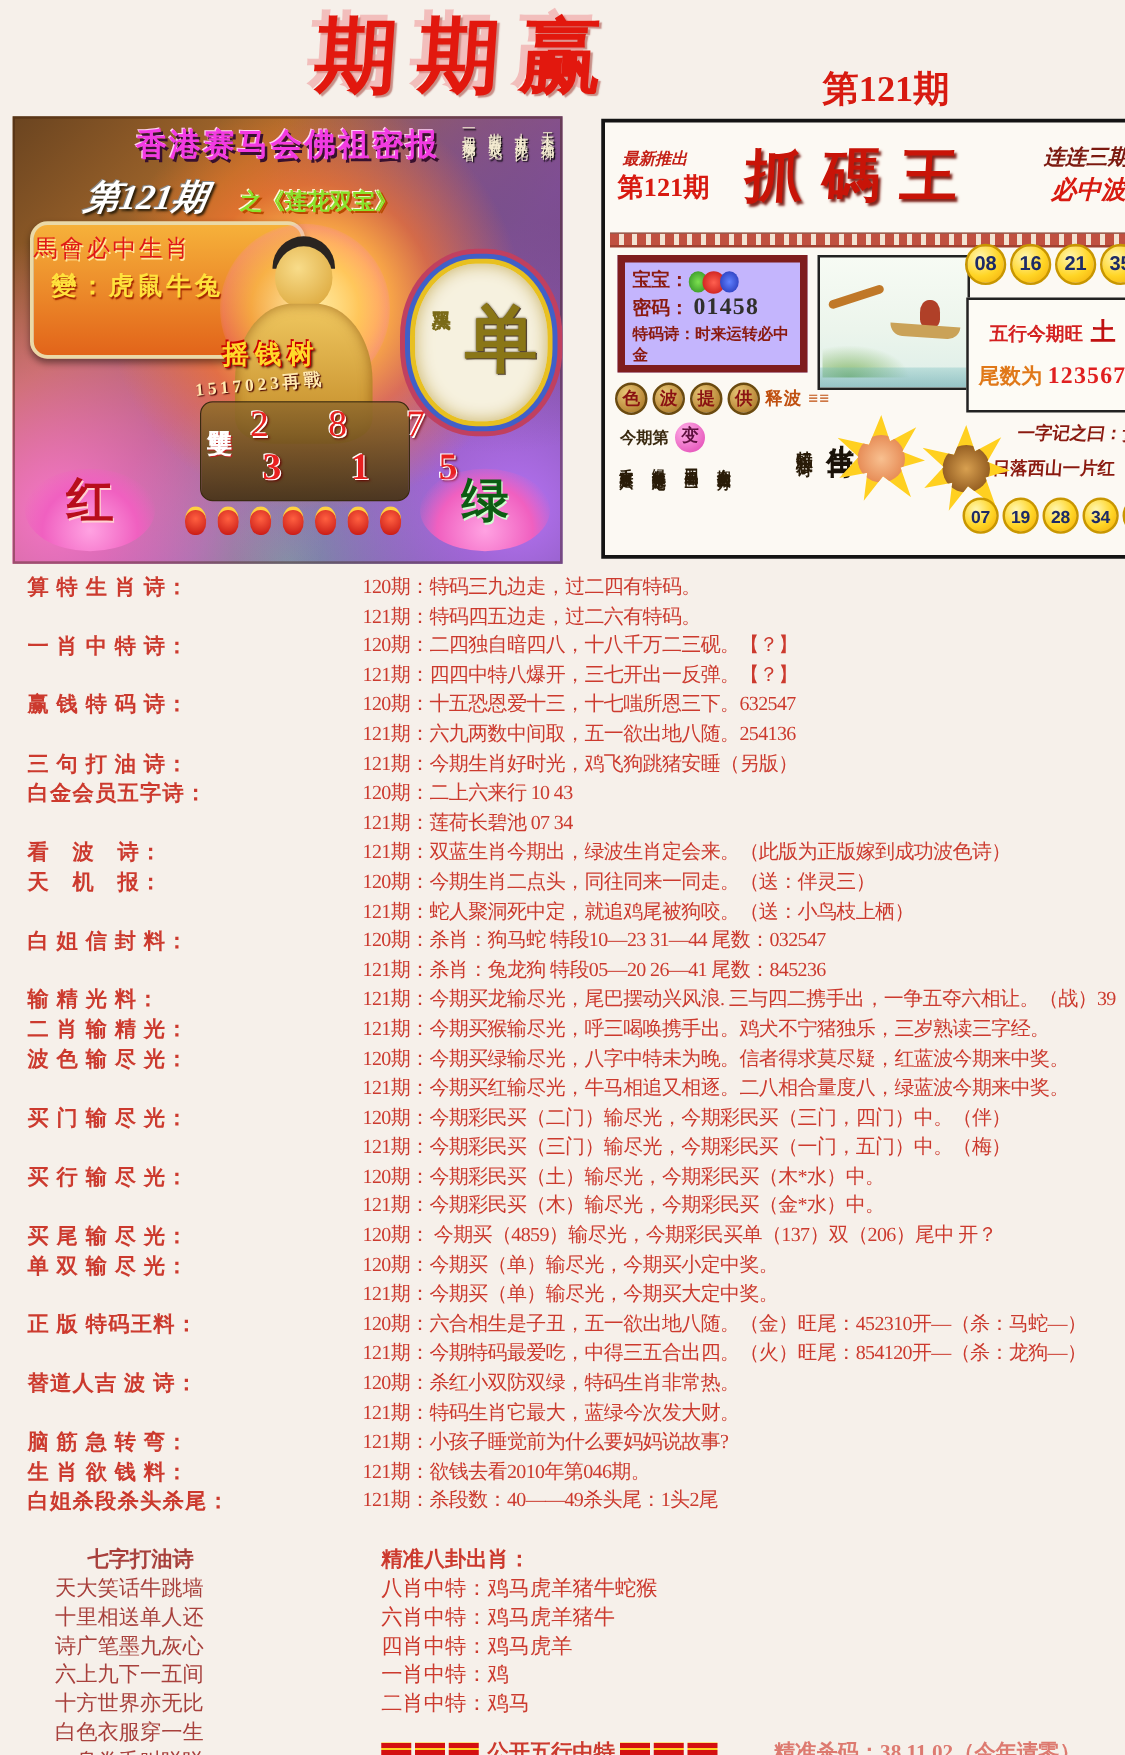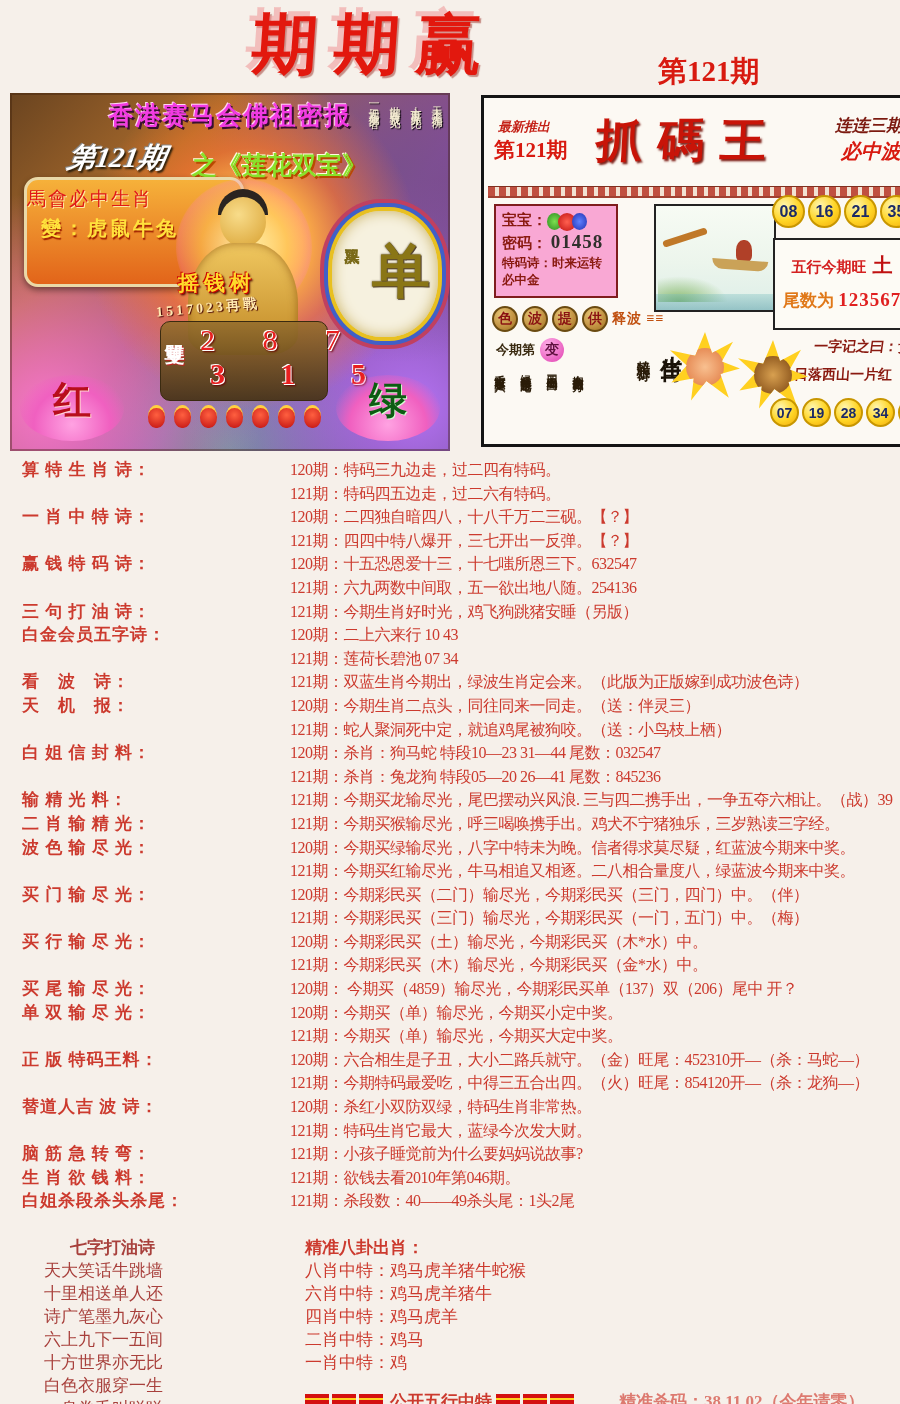--- a/index.html
+++ b/index.html
@@ -19,21 +19,21 @@
       radial-gradient(circle at 88% 22%, rgba(120,80,140,.9) 0%, rgba(120,80,140,0) 40%),
       radial-gradient(circle at 8% 88%, rgba(255,120,210,.9) 0%, rgba(255,120,210,0) 42%),
       radial-gradient(circle at 92% 88%, rgba(190,120,255,.9) 0%, rgba(190,120,255,0) 45%),
       radial-gradient(circle at 50% 100%, rgba(90,230,140,.5) 0%, rgba(90,230,140,0) 35%),
       linear-gradient(135deg,#6a4420 0%,#a86a2c 28%,#8a4aa0 62%,#4a3468 100%);
     box-shadow:inset 0 0 0 2px rgba(60,30,10,.4);}
   .lp-header{position:absolute;left:0;top:6px;width:100%;text-align:center;font-size:25px;font-weight:bold;
     color:#f23ae2;letter-spacing:2px;text-shadow:2px 2px 0 #38102e,-1px -1px 0 #ffd2f6;}
   .lp-issue{position:absolute;left:58px;top:46px;font-size:28px;font-weight:bold;font-style:italic;color:#ffffff;
     transform:skewX(-10deg);text-shadow:2px 2px 2px #241a08,-1px -1px 0 #888;}
-  .lp-sub{position:absolute;left:182px;top:56px;font-size:25px;font-weight:bold;color:#8ae22a;
+  .lp-sub{position:absolute;left:182px;top:56px;font-size:18px;font-weight:bold;color:#8ae22a;
     text-shadow:2px 2px 0 #b84a00,-1px -1px 0 #fffbe0;}
   .lp-verse{position:absolute;right:6px;top:4px;display:flex;flex-direction:row-reverse;gap:6px;}
   .lp-verse span{writing-mode:vertical-rl;font-size:11px;color:#f5ecd2;letter-spacing:2px;
     text-shadow:1px 1px 1px #000;}
   .lp-zbox{position:absolute;left:14px;top:84px;width:214px;height:104px;border-radius:14px;
     border:3px solid #ead9a8;background:linear-gradient(180deg,#f6b13a,#e2641a);
     box-shadow:0 3px 6px rgba(0,0,0,.45);}
   .lp-zbox .zt{margin-top:6px;text-align:left;font-size:19px;font-weight:normal;color:#e01818;
     text-shadow:1px 1px 0 #ffe9a0;letter-spacing:2px;}
   .lp-zbox .zr{margin-top:3px;padding-left:14px;font-size:20px;font-weight:bold;color:#ffe23c;
@@ -78,21 +78,21 @@
     box-sizing:border-box;margin-left:23px;}
   .rp-new{position:absolute;left:14px;top:20px;font-size:13px;font-weight:bold;font-style:italic;color:#c42016;}
   .rp-iss{position:absolute;left:10px;top:38px;font-size:21px;font-weight:bold;color:#d81a10;}
   .rp-title{position:absolute;left:112px;top:12px;font-size:46px;font-weight:bold;color:#c81408;letter-spacing:16px;
     text-shadow:2px 2px 2px #80241c;transform:skewX(-3deg);}
   .rp-tag1{position:absolute;right:10px;top:16px;font-size:17px;font-weight:bold;font-style:italic;color:#7c1a10;}
   .rp-tag2{position:absolute;right:12px;top:40px;font-size:20px;font-weight:bold;font-style:italic;color:#d81a10;text-align:right;}
   .rp-div{position:absolute;left:4px;top:88px;width:421px;height:9px;
     background:repeating-linear-gradient(90deg,#c05040 0 7px,#f2e2d2 7px 11px);
     border-top:1px solid #803020;border-bottom:2px solid #a04030;}
-  .rp-ibox{position:absolute;left:10px;top:106px;width:124px;height:94px;border:2px solid #7f1d1d;background:#f9a8d4;
+  .rp-ibox{position:absolute;left:10px;top:106px;width:152px;height:94px;border:6px solid #7f1d1d;background:#c4b5fd;
     box-sizing:border-box;padding:5px 4px 0 6px;}
   .rp-ibox .il{font-size:15px;font-weight:bold;color:#8a1a10;}
   .rp-ibox .pw{font-size:19px;font-weight:bold;color:#30302c;letter-spacing:1px;}
   .rp-ibox .ip{font-size:12.5px;font-weight:bold;color:#8a1a10;margin-top:2px;}
   .blob{display:inline-block;width:15px;height:17px;border-radius:50%;vertical-align:middle;margin-left:-4px;}
   .b1{background:radial-gradient(#7ce050,#2a8a20);}
   .b2{background:radial-gradient(#ff6050,#c01010);width:18px;height:18px;}
   .b3{background:radial-gradient(#6080ff,#2030b0);}
   .rp-pic{position:absolute;left:170px;top:106px;width:118px;height:104px;border:2px solid #222;
     background:linear-gradient(180deg,#f7fbf4 0%,#ecf5ec 55%,#ddeee8 100%);overflow:hidden;}
@@ -395,21 +395,21 @@
       <div class="row">
         <span class="lab">单 双 输 尽 光：</span>
         <span class="txt">120期：今期买（单）输尽光，今期买小定中奖。</span>
       </div>
       <div class="row">
         <span class="lab"></span>
         <span class="txt">121期：今期买（单）输尽光，今期买大定中奖。</span>
       </div>
       <div class="row">
         <span class="lab">正 版 特码王料：</span>
-        <span class="txt">120期：六合相生是子丑，大小二路兵就守。（金）旺尾：452310开—（杀：马蛇—）</span>
+        <span class="txt">120期：六合相生是子丑，五一欲出地八随。（金）旺尾：452310开—（杀：马蛇—）</span>
       </div>
       <div class="row">
         <span class="lab"></span>
         <span class="txt">121期：今期特码最爱吃，中得三五合出四。（火）旺尾：854120开—（杀：龙狗—）</span>
       </div>
       <div class="row">
         <span class="lab">替道人吉 波 诗：</span>
         <span class="txt">120期：杀红小双防双绿，特码生肖非常热。</span>
       </div>
       <div class="row">
@@ -442,22 +442,22 @@
           <div>白色衣服穿一生</div>
           <div>一身卷毛叫咩咩</div>
         </div>
     </div>
     <div class="f-right">
       <div class="fb">精准八卦出肖：</div>
       <div id="baguaLines">
           <div>八肖中特：鸡马虎羊猪牛蛇猴</div>
           <div>六肖中特：鸡马虎羊猪牛</div>
           <div>四肖中特：鸡马虎羊</div>
+          <div>一肖中特：鸡</div>
           <div>二肖中特：鸡马</div>
-          <div>一肖中特：鸡</div>
         </div>
       <div class="f-bars">
         <span class="bar"></span>
           <span class="bar"></span>
           <span class="bar"></span>
         <span class="f-open">公开五行中特</span>
         <span class="bar"></span>
           <span class="bar"></span>
           <span class="bar"></span>
         <span class="f-kill">精准杀码：38 11 02（今年请零）</span>

